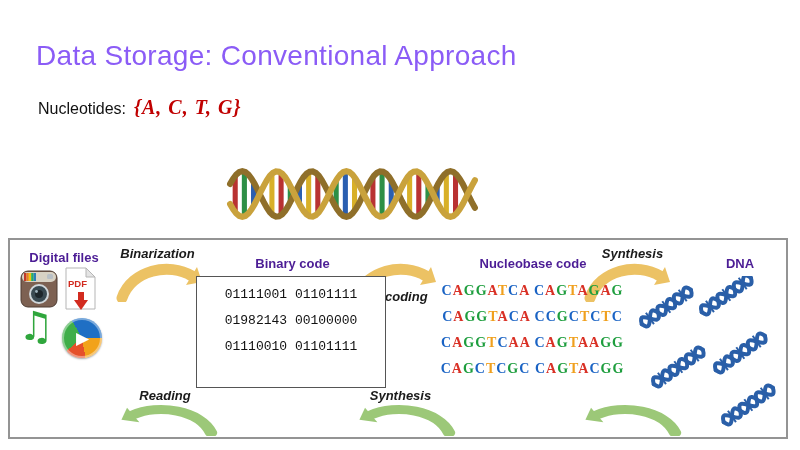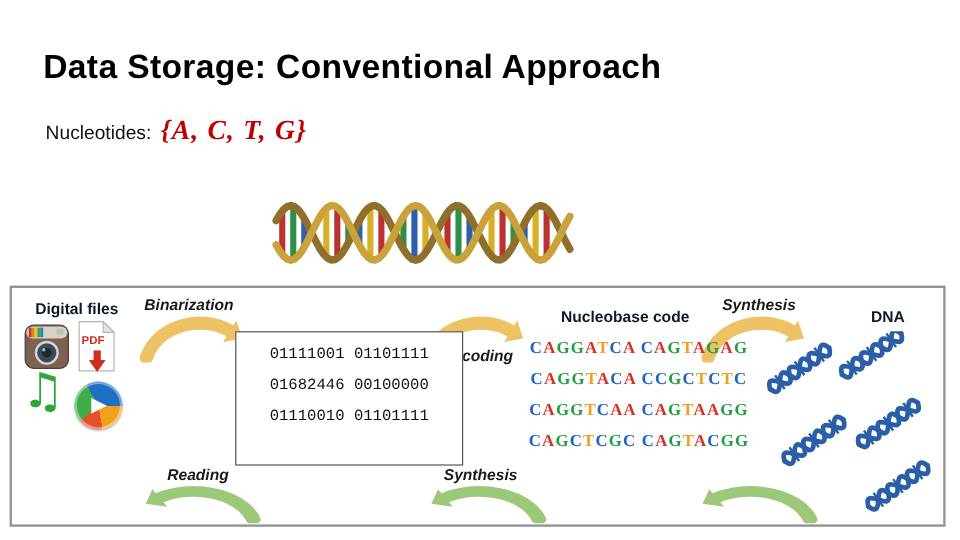--- a/index.html
+++ b/index.html
@@ -1,27 +1,27 @@
 <!DOCTYPE html>
 <html><head>
 <meta charset="utf-8">
 <style>
   html,body{margin:0;padding:0;background:#fff;}
   .slide{position:relative;width:800px;height:450px;background:#ffffff;overflow:hidden;
          font-family:"Liberation Sans",sans-serif;color:#111;}
   .title{position:absolute;left:36px;top:40px;font-size:28px;letter-spacing:.3px;}
   .nucl-line{position:absolute;left:38px;top:96px;font-size:16px;}
   .nucl-set{font-family:"Liberation Serif",serif;font-style:italic;font-weight:bold;
-            font-size:23px;margin-left:8px;letter-spacing:1px;}
+            font-size:20px;margin-left:8px;letter-spacing:1px;}
   .dna-line{position:absolute;left:38px;top:140px;font-size:16px;}
   .main-helix{position:absolute;left:225px;top:162px;width:255px;height:64px;}
 
   .panel{position:absolute;left:8px;top:238px;width:780px;height:201px;
          border:2px solid #949494;box-sizing:border-box;background:#fff;}
-  .sec-label{position:absolute;font-weight:bold;font-size:13px;text-align:center;color:#0f172a;}
+  .sec-label{position:absolute;font-weight:bold;font-size:13px;text-align:center;color:#4c1d95;}
   .arrow-label{position:absolute;font-weight:bold;font-style:italic;font-size:13px;
                text-align:center;color:#1a1a1a;}
   .arr{position:absolute;}
 
   .binary-box{position:absolute;left:186px;top:36px;width:190px;height:112px;
               border:1px solid #555;background:#fff;text-align:center;
               font-family:"Liberation Mono",monospace;font-size:13px;color:#111;
               box-sizing:border-box;padding-top:5px;}
   .binary-box .row{line-height:26px;white-space:pre;}
 
@@ -39,21 +39,21 @@
   .player-icon .play{position:absolute;left:50%;top:50%;transform:translate(-46%,-52%);
                color:#fff;font-size:17px;font-family:"DejaVu Sans",sans-serif;}
   .bhp{fill:none;stroke:#2a5fa8;stroke-width:4;stroke-linecap:round;}
   .bhl{stroke:#2a5fa8;stroke-width:2;}
 </style>
 </head>
 <body>
 
 <div class="slide">
 
-  <div class="title" style="color: #000000; font-weight: bold;">Data Storage: Conventional Approach</div>
+  <div class="title" style="color: #8b5cf6;">Data Storage: Conventional Approach</div>
 
   <div class="nucl-line">
     <span>Nucleotides:</span><span class="nucl-set" style="color: rgb(192, 0, 0);">{A, C, T, G}</span>
   </div>
 
 
   <svg id="main-helix" class="main-helix" viewBox="0 0 250 62" preserveAspectRatio="none">
       <line x1="10" y1="48.6" x2="10" y2="13.4" stroke="#b93232" stroke-width="5"></line>
       <line x1="19" y1="52.6" x2="19" y2="9.4" stroke="#2e8f46" stroke-width="5"></line>
       <line x1="28" y1="42.6" x2="28" y2="19.4" stroke="#2b5fb0" stroke-width="5"></line>
@@ -122,27 +122,28 @@
       <path d="M8,38 C18,10 55,2 78,16" fill="none" stroke-width="11" stroke-linecap="round" stroke="#ecc264"></path>
       <polygon points="88,22 72,25 83,7" fill="#ecc264"></polygon>
     </svg>
 
     <div class="arrow-label" style="left:570px;top:6px;width:105px;">Synthesis</div>
     <svg class="arr" style="left:572px;top:20px;" width="100" height="42" viewBox="0 0 100 42">
       <path d="M8,38 C18,10 55,2 78,16" fill="none" stroke-width="11" stroke-linecap="round" stroke="#ecc264"></path>
       <polygon points="88,22 72,25 83,7" fill="#ecc264"></polygon>
     </svg>
 
+    <div class="sec-label" style="left:190px;top:16px;width:185px;">Binary code</div>
     <div class="binary-box">
       <div class="row">01111001 01101111</div>
-      <div class="row">01682446 00100000</div>
+      <div class="row">01982143 00100000</div>
       <div class="row">01110010 01101111</div>
     </div>
 
-    <div class="sec-label" style="left:416px;top:16px;width:190px;">Nucleobase code</div>
+    <div class="sec-label" style="left:428px;top:16px;width:190px;">Nucleobase code</div>
     <div class="nb-rows" id="nb-rows">
         <div class="nb-row"><span style="color: rgb(26, 99, 196);">C</span><span style="color: rgb(217, 48, 37);">A</span><span style="color: rgb(30, 158, 62);">G</span><span style="color: rgb(30, 158, 62);">G</span><span style="color: rgb(217, 48, 37);">A</span><span style="color: rgb(240, 160, 30);">T</span><span style="color: rgb(26, 99, 196);">C</span><span style="color: rgb(217, 48, 37);">A</span><span> </span><span style="color: rgb(26, 99, 196);">C</span><span style="color: rgb(217, 48, 37);">A</span><span style="color: rgb(30, 158, 62);">G</span><span style="color: rgb(240, 160, 30);">T</span><span style="color: rgb(217, 48, 37);">A</span><span style="color: rgb(30, 158, 62);">G</span><span style="color: rgb(217, 48, 37);">A</span><span style="color: rgb(30, 158, 62);">G</span></div>
         <div class="nb-row"><span style="color: rgb(26, 99, 196);">C</span><span style="color: rgb(217, 48, 37);">A</span><span style="color: rgb(30, 158, 62);">G</span><span style="color: rgb(30, 158, 62);">G</span><span style="color: rgb(240, 160, 30);">T</span><span style="color: rgb(217, 48, 37);">A</span><span style="color: rgb(26, 99, 196);">C</span><span style="color: rgb(217, 48, 37);">A</span><span> </span><span style="color: rgb(26, 99, 196);">C</span><span style="color: rgb(26, 99, 196);">C</span><span style="color: rgb(30, 158, 62);">G</span><span style="color: rgb(26, 99, 196);">C</span><span style="color: rgb(240, 160, 30);">T</span><span style="color: rgb(26, 99, 196);">C</span><span style="color: rgb(240, 160, 30);">T</span><span style="color: rgb(26, 99, 196);">C</span></div>
         <div class="nb-row"><span style="color: rgb(26, 99, 196);">C</span><span style="color: rgb(217, 48, 37);">A</span><span style="color: rgb(30, 158, 62);">G</span><span style="color: rgb(30, 158, 62);">G</span><span style="color: rgb(240, 160, 30);">T</span><span style="color: rgb(26, 99, 196);">C</span><span style="color: rgb(217, 48, 37);">A</span><span style="color: rgb(217, 48, 37);">A</span><span> </span><span style="color: rgb(26, 99, 196);">C</span><span style="color: rgb(217, 48, 37);">A</span><span style="color: rgb(30, 158, 62);">G</span><span style="color: rgb(240, 160, 30);">T</span><span style="color: rgb(217, 48, 37);">A</span><span style="color: rgb(217, 48, 37);">A</span><span style="color: rgb(30, 158, 62);">G</span><span style="color: rgb(30, 158, 62);">G</span></div>
         <div class="nb-row"><span style="color: rgb(26, 99, 196);">C</span><span style="color: rgb(217, 48, 37);">A</span><span style="color: rgb(30, 158, 62);">G</span><span style="color: rgb(26, 99, 196);">C</span><span style="color: rgb(240, 160, 30);">T</span><span style="color: rgb(26, 99, 196);">C</span><span style="color: rgb(30, 158, 62);">G</span><span style="color: rgb(26, 99, 196);">C</span><span> </span><span style="color: rgb(26, 99, 196);">C</span><span style="color: rgb(217, 48, 37);">A</span><span style="color: rgb(30, 158, 62);">G</span><span style="color: rgb(240, 160, 30);">T</span><span style="color: rgb(217, 48, 37);">A</span><span style="color: rgb(26, 99, 196);">C</span><span style="color: rgb(30, 158, 62);">G</span><span style="color: rgb(30, 158, 62);">G</span></div>
       </div>
 
     <div class="sec-label" style="left:695px;top:16px;width:70px;">DNA</div>
     <svg class="arr" style="left:608px;top:36px;" width="168" height="158" viewBox="0 0 168 158">
       <defs>

